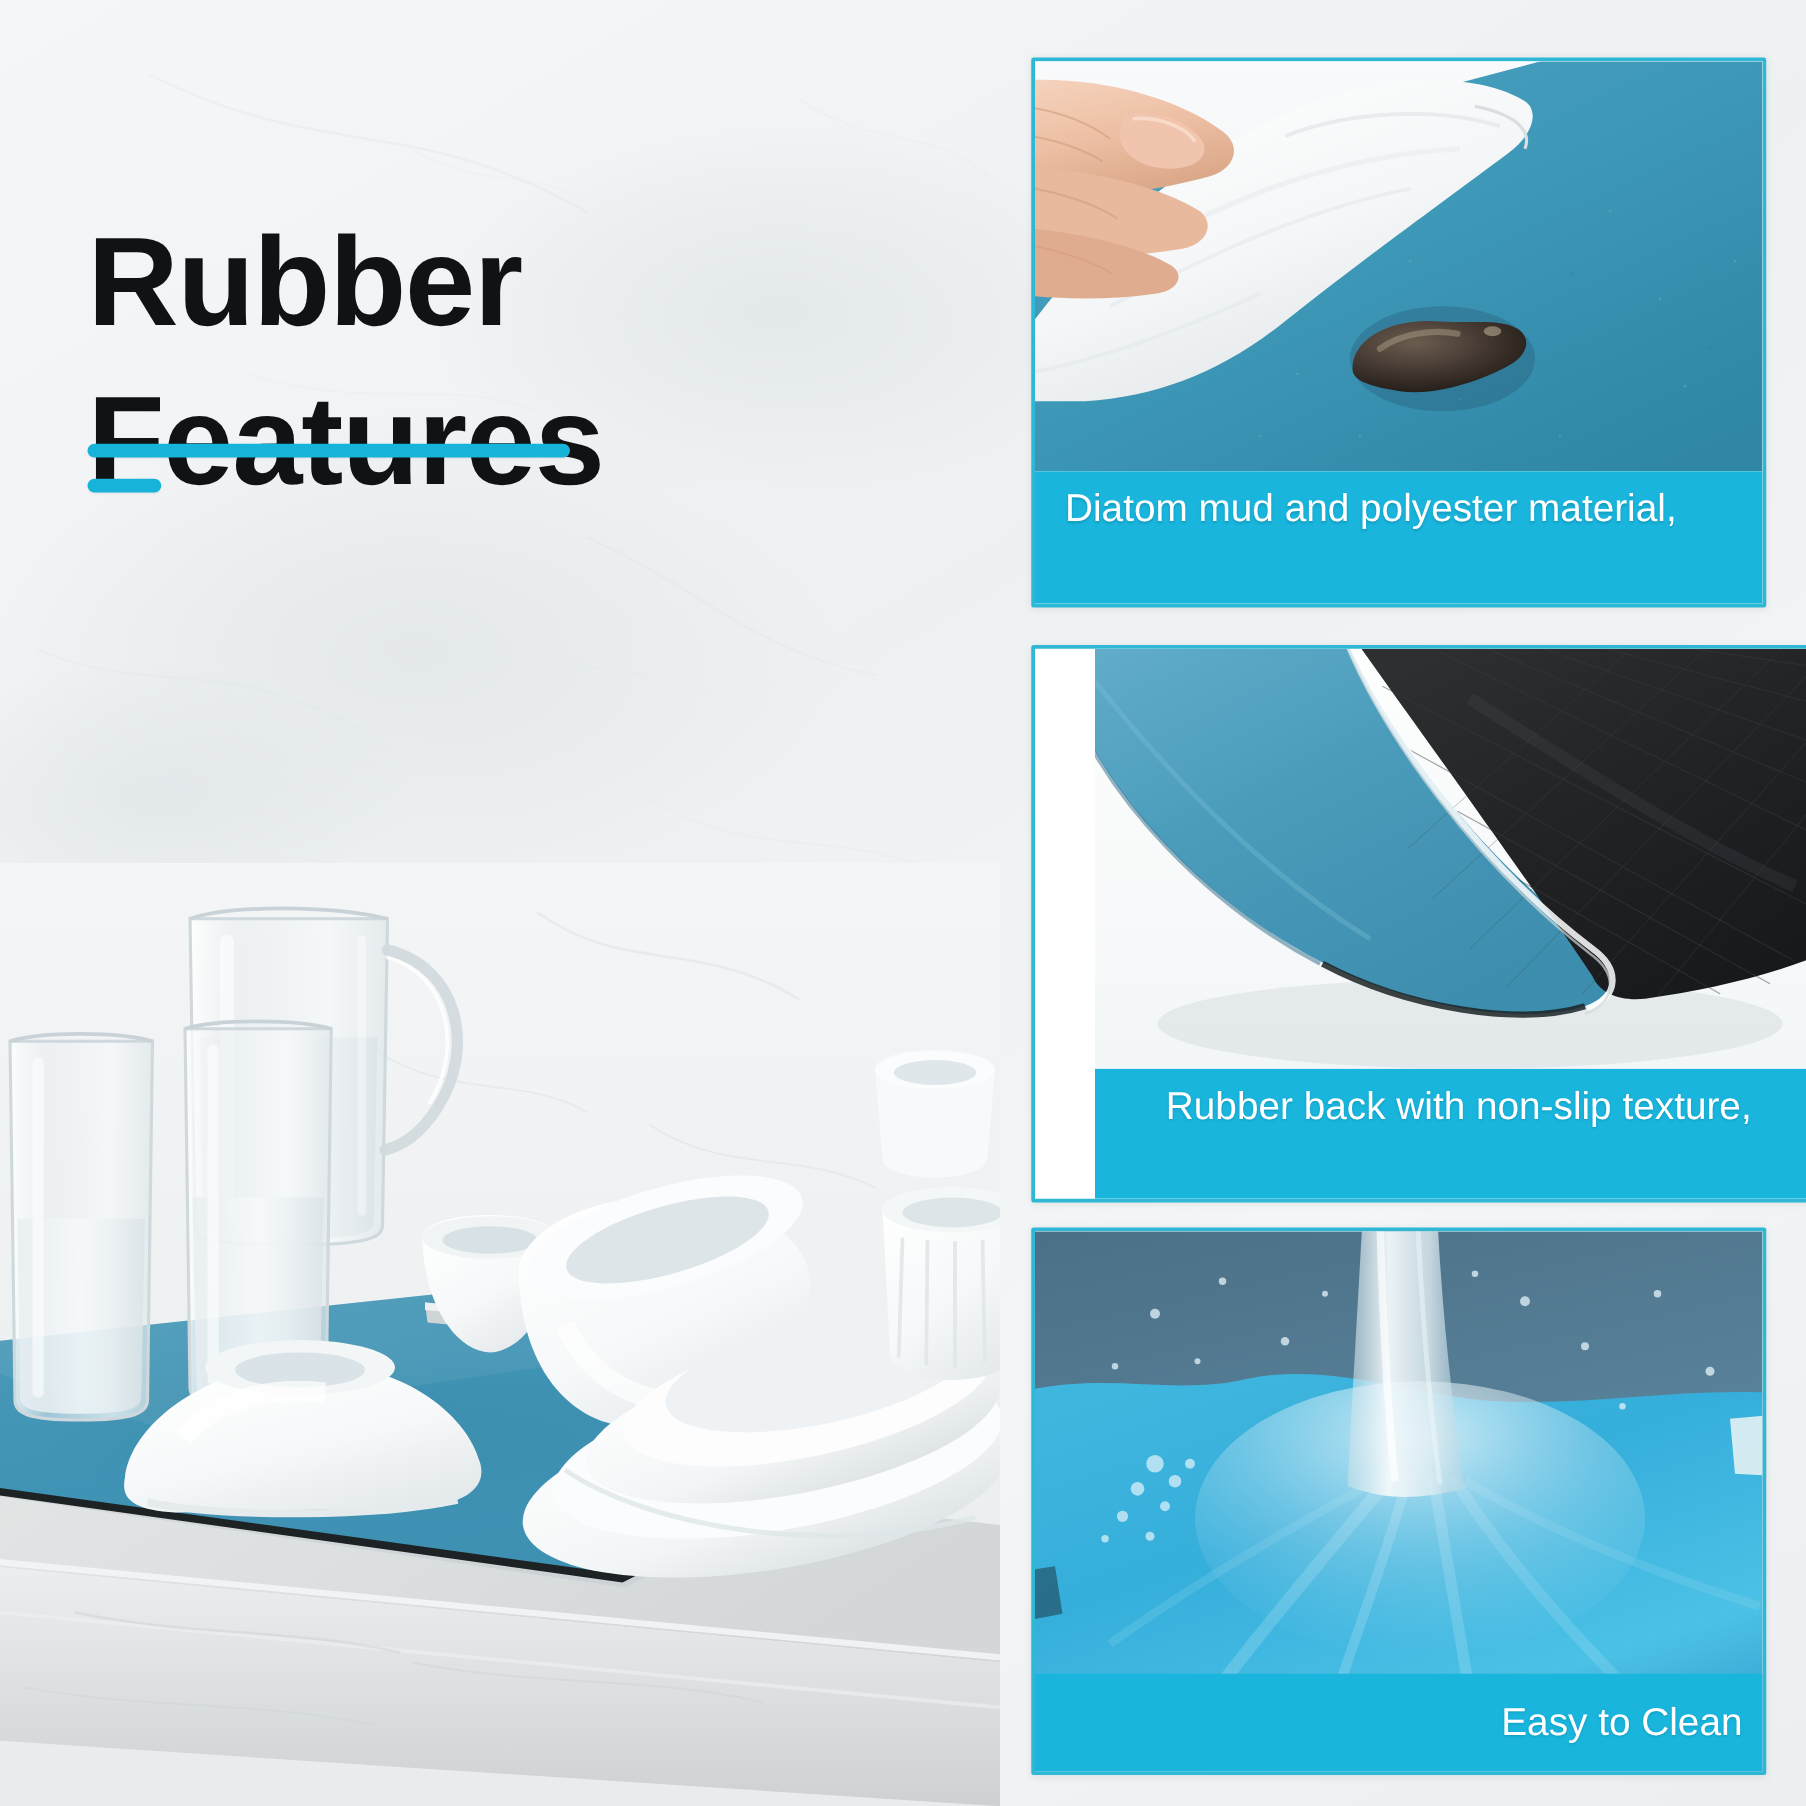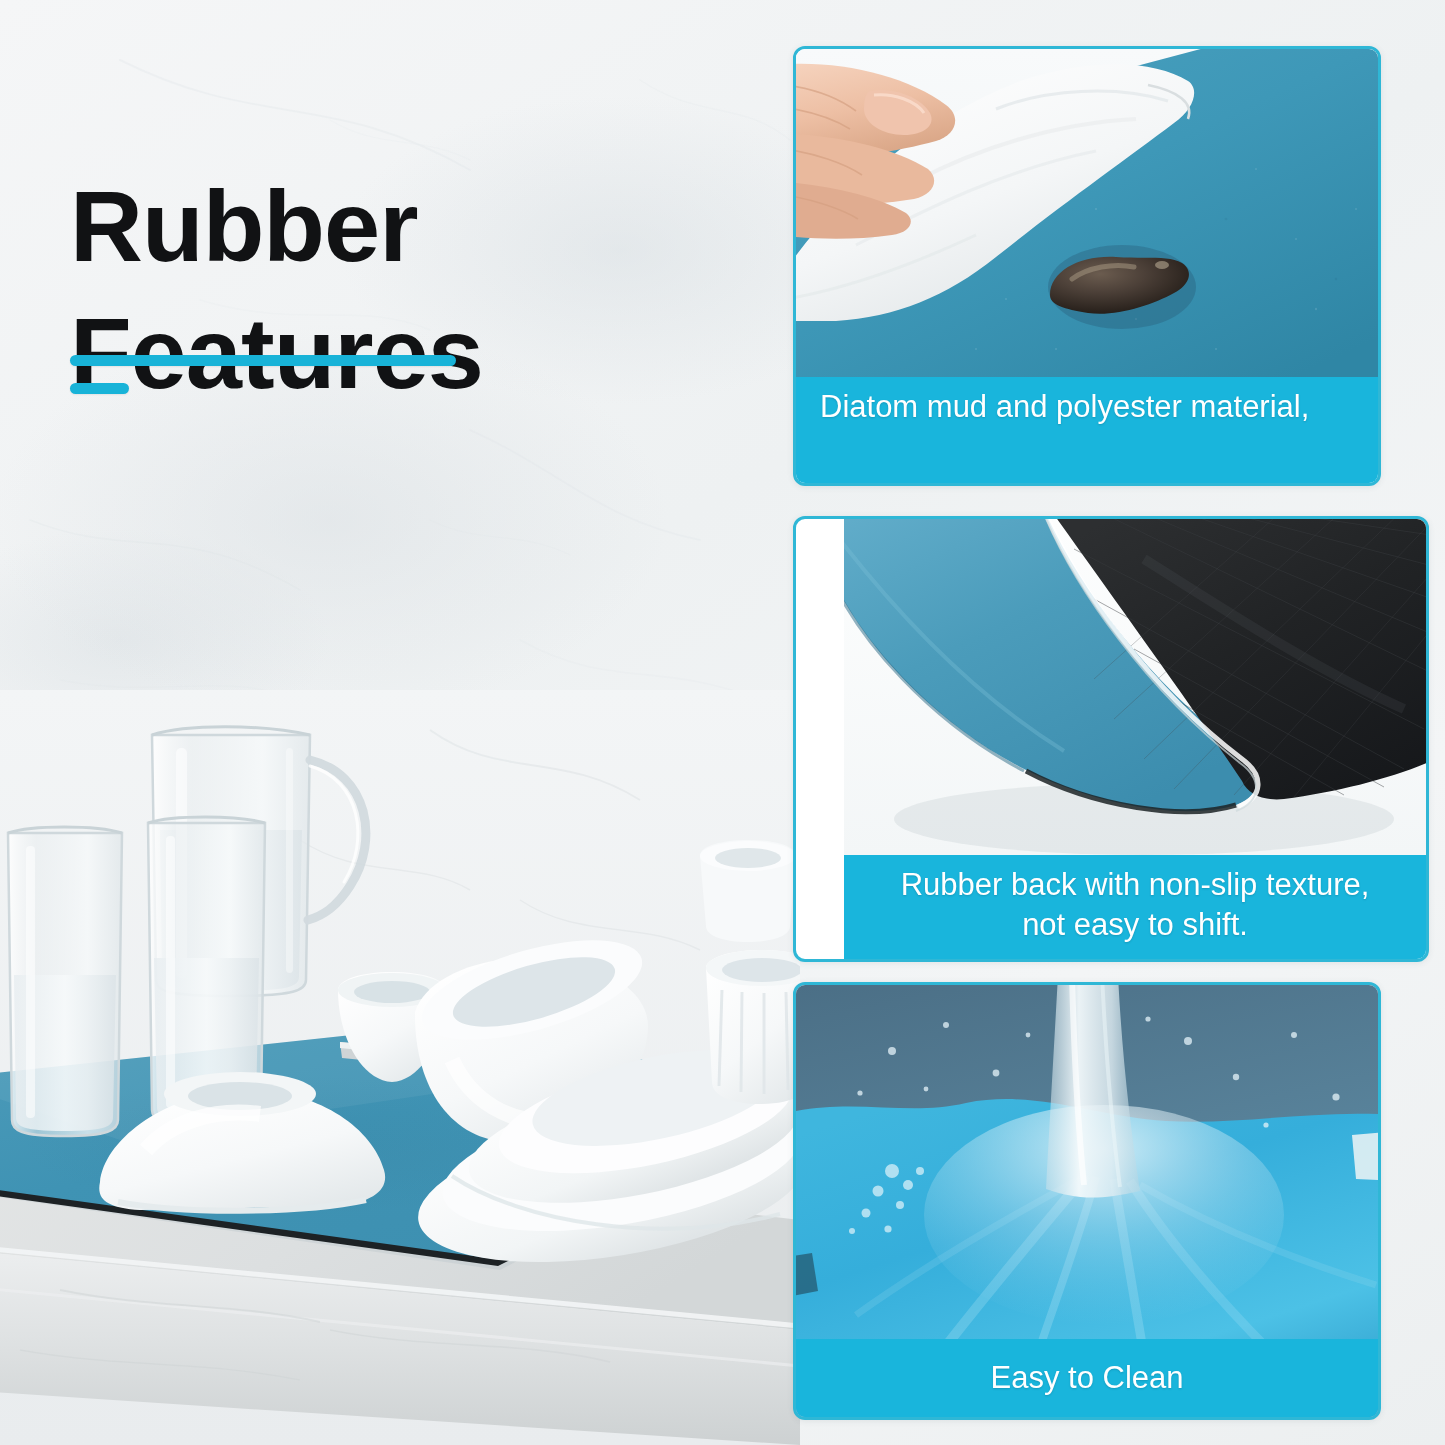--- a/index.html
+++ b/index.html
@@ -42,22 +42,22 @@
   }
 
   
   .hero{
     position:absolute;left:0;top:690px;width:800px;height:755px;overflow:hidden;
   }
   .hero svg{display:block;width:100%;height:100%;}
 
   
   .panel{
-    position:absolute;left:793px;width:582px;
-    border:3px solid #2fb7d6;border-radius:12px;overflow:hidden;
+    position:absolute;left:825px;width:582px;
+    border:3px solid #2fb7d6;border-radius:2px;overflow:hidden;
     background:#fff;
     box-shadow:0 1px 6px rgba(60,80,90,.10);
   }
   #panel-1{top:46px;height:434px;}
   #panel-2{top:516px;height:440px;padding-left:48px;}
   #panel-3{top:982px;height:432px;}
 
   .photo{position:relative;width:100%;overflow:hidden;}
   #panel-1 .photo{height:328px;}
   #panel-2 .photo{height:336px;}
@@ -68,22 +68,22 @@
     background:#19b5dc;color:#ffffff;
     font-size:31px;line-height:1.30;
     padding:10px 16px 12px 24px;
     text-shadow:0 1px 2px rgba(0,60,80,.22);
     box-sizing:border-box;
   }
   #panel-1 .caption{height:106px;text-align:left;}
   #panel-2 .caption{height:104px;text-align:center;padding-left:16px;}
   #panel-3 .caption{
     position:absolute;left:0;right:0;bottom:0;height:78px;
-    text-align:center;display:flex;align-items:center;justify-content:center;
-    padding:0 28px;
+    text-align:center;display:flex;align-items:center;justify-content:flex-end;
+    padding:0 16px;
   }
   .cap-line{display:block;}
 </style>
 </head>
 <body>
 
 <div id="page">
 
   <svg class="veins" viewBox="0 0 1445 1445" preserveAspectRatio="none">
     <g stroke="#d8dee2" fill="none" stroke-linecap="round">
@@ -420,21 +420,20 @@
 
         <path d="M200 -10 C 232 68, 306 170, 398 240 C 420 256, 420 278, 394 288" fill="none" stroke="#ffffff" stroke-width="5" opacity=".85"></path>
         <path d="M198 -10 C 230 70, 304 172, 396 244 C 418 260, 418 282, 392 292" fill="none" stroke="#cdd8dc" stroke-width="2" opacity=".7"></path>
 
         <path d="M392 286 C 340 302, 250 288, 182 252" fill="none" stroke="#1c2326" stroke-width="5" opacity=".85"></path>
         <path d="M-20 42 C 10 122, 92 206, 180 252" fill="none" stroke="#2a6a86" stroke-width="3" opacity=".5"></path>
       </svg>
     </div>
     <div class="caption">
       <span class="cap-line">Rubber back with non-slip texture,</span>
-      <span class="cap-line">not easy to shift.</span>
     </div>
   </section>
 
   <section class="panel" id="panel-3">
     <div class="photo">
       <svg viewBox="0 0 582 432" preserveAspectRatio="xMidYMid slice">
         <defs>
           <linearGradient id="bgDark" x1="0" y1="0" x2="0.3" y2="1">
             <stop offset="0%" stop-color="#4b6f86"></stop>
             <stop offset="55%" stop-color="#58829a"></stop>

